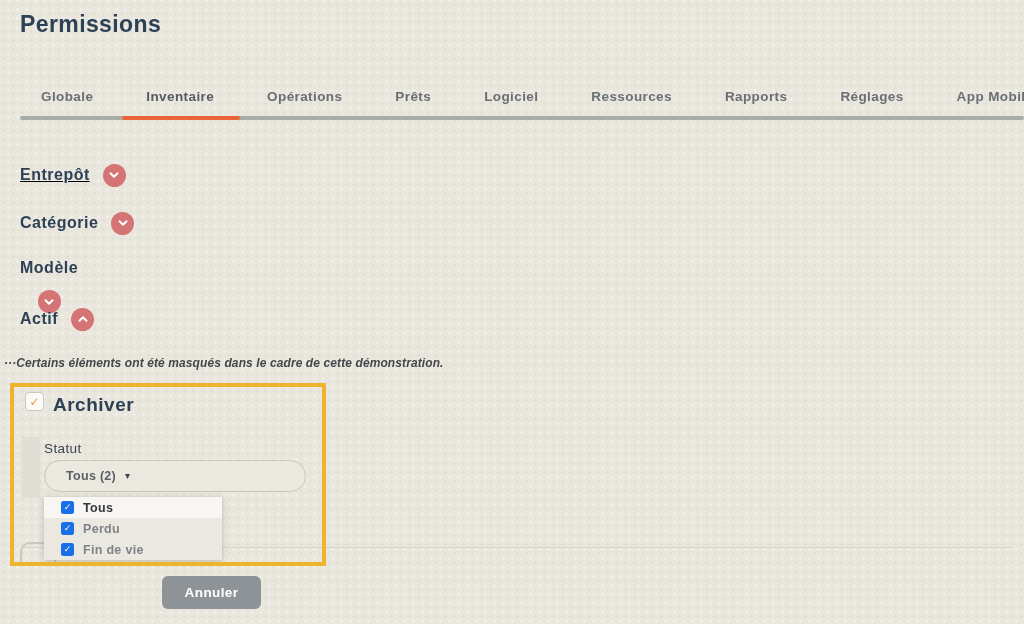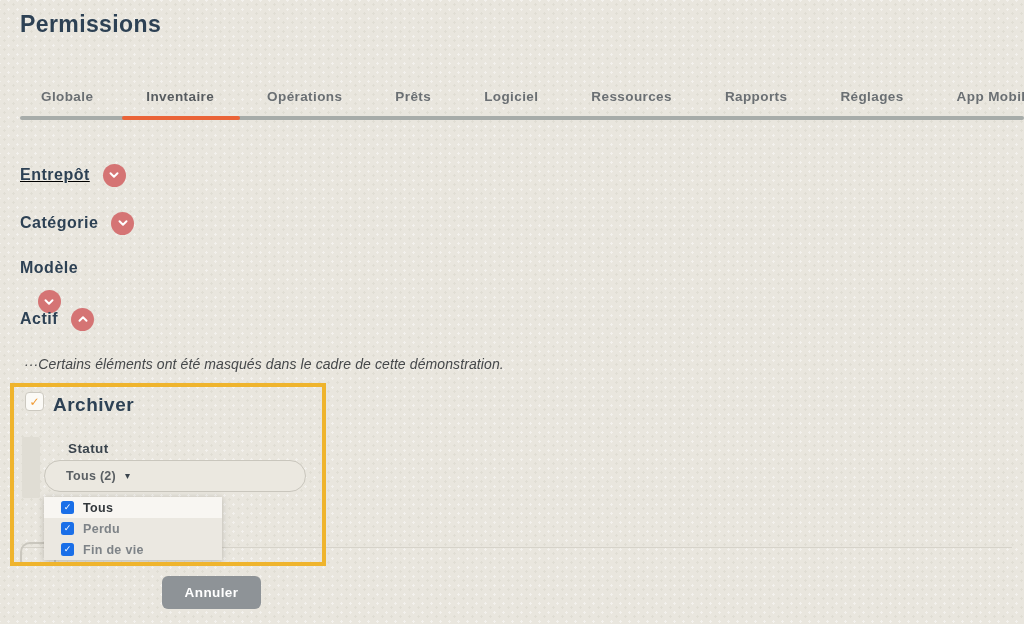--- a/index.html
+++ b/index.html
@@ -34,22 +34,22 @@
   .section-row{
     position:absolute;left:20px;display:flex;align-items:center;gap:13px;
     height:24px;cursor:pointer;
   }
   .section-label{font-size:16px;font-weight:700;color:#2d4154;letter-spacing:.5px;}
   .chev-badge{
     width:23px;height:23px;border-radius:50%;
     display:flex;align-items:center;justify-content:center;flex:0 0 auto;
   }
   .note{
-    position:absolute;left:24px;top:356px;
-    font-size:14px;font-style:italic;font-weight:400;color:#45484b;letter-spacing:.1px;
+    position:absolute;left:4px;top:356px;
+    font-size:12px;font-style:italic;font-weight:700;color:#45484b;letter-spacing:.1px;
   }
   .annotation-box{
     position:absolute;left:10px;top:383px;width:316px;height:183px;
     box-sizing:border-box;border:4px solid #efb42d;z-index:5;pointer-events:none;
   }
   .archive-check{
     position:absolute;left:25px;top:392px;width:19px;height:19px;box-sizing:border-box;
     background:#fbfaf6;border:1.5px solid #ccc9c0;border-radius:4px;
     display:flex;align-items:center;justify-content:center;cursor:pointer;
   }
@@ -57,21 +57,21 @@
   .archive-label{
     position:absolute;left:53px;top:394px;
     font-size:19px;font-weight:700;color:#2d4154;letter-spacing:.5px;
   }
   .masked-strip{
     position:absolute;left:22px;top:437px;width:18px;height:61px;
     background:#e0ddd4;border-radius:2px;z-index:1;
   }
   .statut-label{
     position:absolute;left:44px;top:441px;
-    font-size:13.5px;font-weight:700;color:#3a444d;letter-spacing:.4px;margin-left:24px;
+    font-size:13.5px;font-weight:400;color:#3a444d;letter-spacing:.4px;
   }
   .select-box{
     position:absolute;left:44px;top:460px;width:262px;height:32px;box-sizing:border-box;
     background:#ebe8e0;border:1px solid #c9c6bd;border-radius:16px;
     display:flex;align-items:center;padding-left:21px;gap:9px;cursor:pointer;z-index:1;
   }
   .select-value{font-size:12.5px;font-weight:600;color:#5a5f63;letter-spacing:.3px;}
   .select-caret{font-size:10px;color:#3a444d;line-height:1;}
   .hidden-corner{
     position:absolute;left:20px;top:542px;width:36px;height:20px;box-sizing:border-box;

